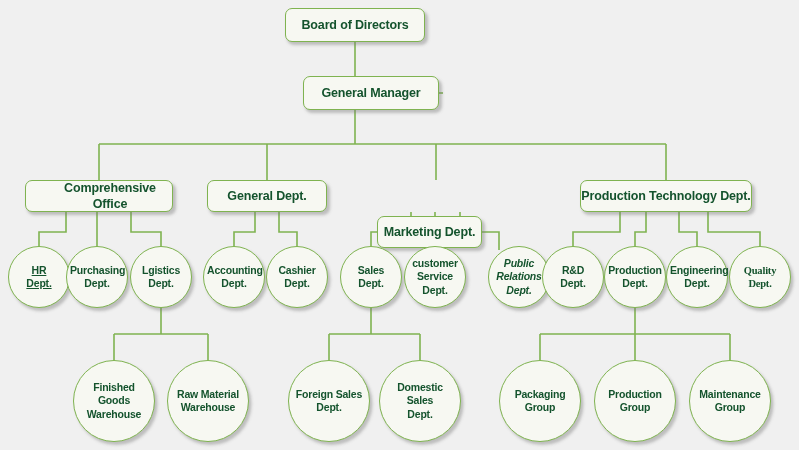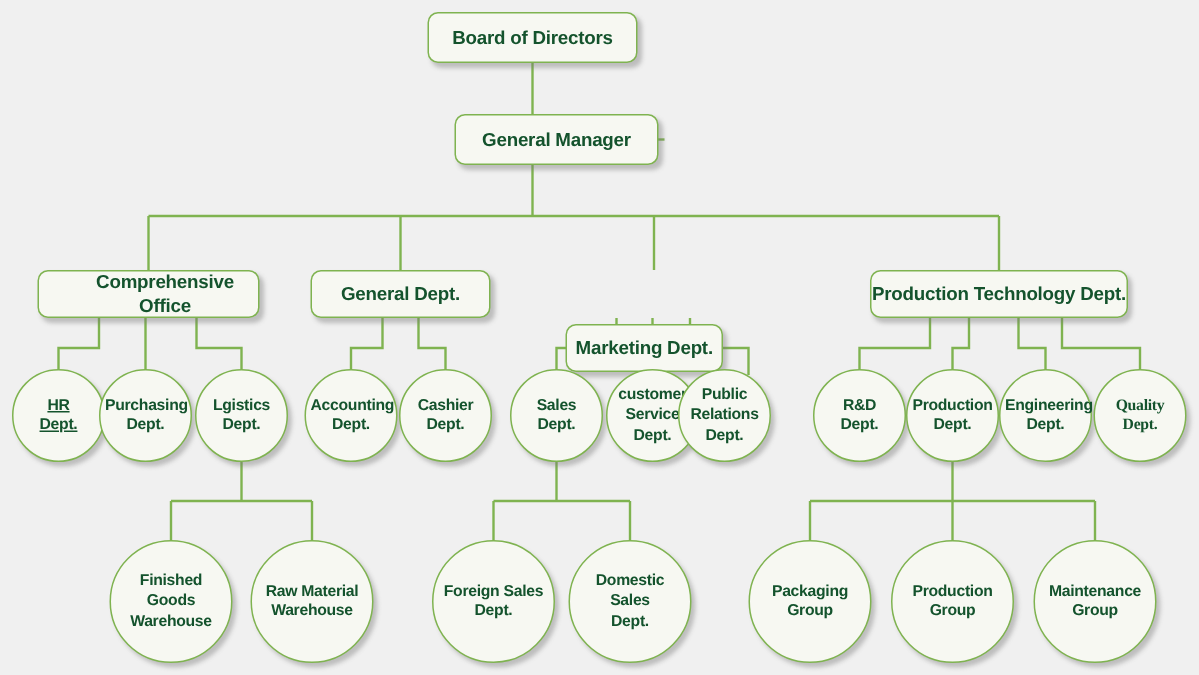--- a/index.html
+++ b/index.html
@@ -150,21 +150,21 @@
     <span class="label">Sales
 Dept.</span>
   </div>
 
   <div class="node circle" style="left: 404px; top: 246px; width: 62px; height: 62px;">
     <span class="label">customer
 Service
 Dept.</span>
   </div>
 
-  <div class="node circle" style="left: 452px; top: 246px; width: 62px; height: 62px;">
+  <div class="node circle" style="left: 488px; top: 246px; width: 62px; height: 62px; font-style: italic;">
     <span class="label">Public
 Relations
 Dept.</span>
   </div>
 
   <div class="node circle" style="left: 542px; top: 246px; width: 62px; height: 62px;">
     <span class="label">R&amp;D
 Dept.</span>
   </div>
 

